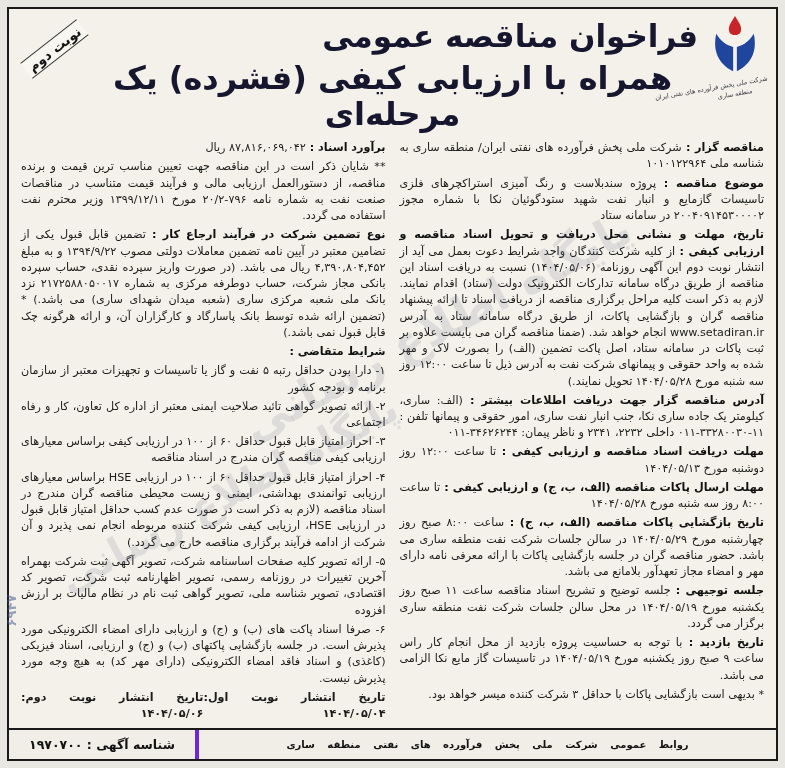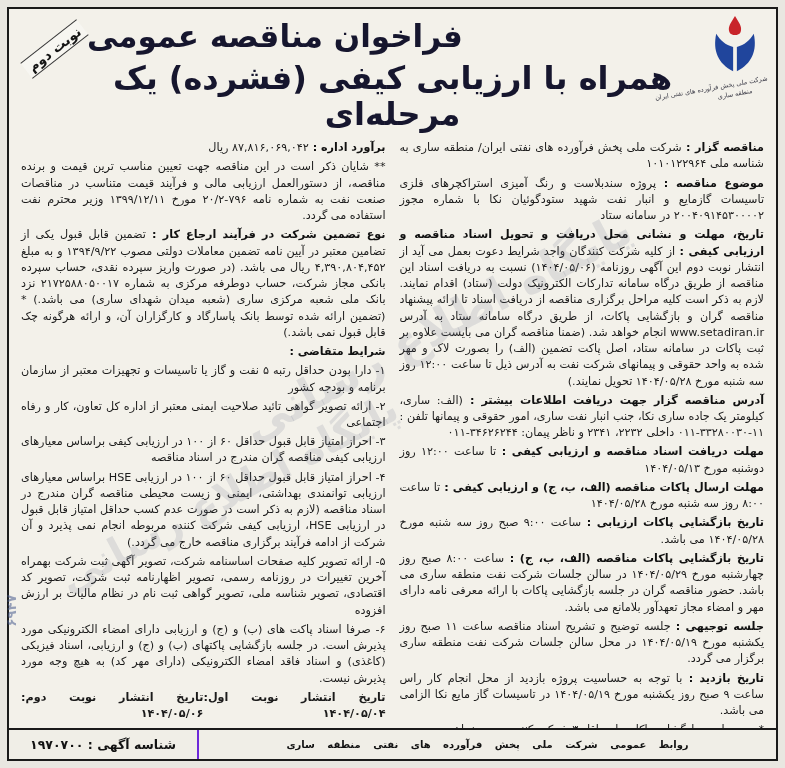--- a/index.html
+++ b/index.html
@@ -19,21 +19,21 @@
   .frame {
     position: absolute; left: 7px; top: 7px; right: 7px; bottom: 7px;
     border: 2px solid #1a1a1a;
     background: #f3f1ea;
     display: flex; flex-direction: column;
     overflow: hidden;
   }
   
   .header { position: relative; padding: 10px 78px 4px; min-height: 96px; }
   .title1 {
-    text-align: left; font-size: 31px; font-weight: 700;
+    text-align: right; font-size: 31px; font-weight: 700;
     color: #16162e; letter-spacing: -0.5px; line-height: 1.15;
   }
   .title2 {
     text-align: center; font-size: 32px; font-weight: 700;
     color: #16162e; margin-top: 5px; line-height: 1.15;
   }
   .badge {
     position: absolute; top: 30px; left: 10px;
     transform: rotate(-38deg);
     font-size: 13.5px; font-weight: 700; color: #151515;
@@ -58,21 +58,21 @@
   .col p b { font-weight: 700; color: #111; }
   .dates-row { display: flex; justify-content: space-between; margin-top: 5px; font-weight: 700; }
   .dates-row span { font-size: 11.2px; color: #1b1b1b; }
   
   .footer { border-top: 2px solid #1a1a1a; height: 31px; display: flex; align-items: stretch; background: #f0eee7; }
   .footer-publisher {
     flex: 1; display: flex; align-items: center; justify-content: center;
     font-weight: 700; font-size: 10px; color: #121212; word-spacing: 9px;
   }
   .footer-adid {
-    width: 190px; border-right: 2px solid #6d28d9;
+    width: 190px; border-right: 4px solid #6d28d9;
     display: flex; align-items: center; justify-content: center;
     font-weight: 700; font-size: 12.5px; color: #121212;
   }
   
   .wm {
     position: absolute; pointer-events: none; z-index: 4;
     font-weight: 700; color: rgba(105, 110, 135, 0.16);
     white-space: nowrap;
   }
   .wm-a { top: 300px; left: 220px; font-size: 46px; transform: rotate(-28deg); }
@@ -111,29 +111,28 @@
 
     <div class="bodyarea">
 
       <div class="col">
         <p><b>مناقصه گزار : </b><span>شرکت ملی پخش فرآورده های نفتی ایران/ منطقه ساری به شناسه ملی ۱۰۱۰۱۲۲۹۶۴</span></p>
         <p><b>موضوع مناقصه : </b><span>پروژه سندبلاست و رنگ آمیزی استراکچرهای فلزی تاسیسات گازمایع و انبار نفت شهید ستودگوئیان نکا با شماره مجوز ۲۰۰۴۰۹۱۴۵۳۰۰۰۰۲ در سامانه ستاد</span></p>
         <p><b>تاریخ، مهلت و نشانی محل دریافت و تحویل اسناد مناقصه و ارزیابی کیفی : </b><span>از کلیه شرکت کنندگان واجد شرایط دعوت بعمل می آید از انتشار نوبت دوم این آگهی روزنامه (۱۴۰۴/۰۵/۰۶) نسبت به دریافت اسناد این مناقصه از طریق درگاه سامانه تدارکات الکترونیک دولت (ستاد) اقدام نمایند. لازم به ذکر است کلیه مراحل برگزاری مناقصه از دریافت اسناد تا ارائه پیشنهاد مناقصه گران و بازگشایی پاکات، از طریق درگاه سامانه ستاد به آدرس www.setadiran.ir انجام خواهد شد. (ضمنا مناقصه گران می بایست علاوه بر ثبت پاکات در سامانه ستاد، اصل پاکت تضمین (الف) را بصورت لاک و مهر شده به واحد حقوقی و پیمانهای شرکت نفت به آدرس ذیل تا ساعت ۱۲:۰۰ روز سه شنبه مورخ ۱۴۰۴/۰۵/۲۸ تحویل نمایند.)</span></p>
         <p><b>آدرس مناقصه گزار جهت دریافت اطلاعات بیشتر : </b><span>(الف: ساری، کیلومتر یک جاده ساری نکا، جنب انبار نفت ساری، امور حقوقی و پیمانها تلفن : ۱۱-۳۳۲۸۰۰۳۰-۰۱۱ داخلی ۲۲۳۲، ۲۳۴۱ و ناظر پیمان: ۳۴۶۲۶۲۴۴-۰۱۱</span></p>
         <p><b>مهلت دریافت اسناد مناقصه و ارزیابی کیفی : </b><span>تا ساعت ۱۲:۰۰ روز دوشنبه مورخ ۱۴۰۴/۰۵/۱۳</span></p>
         <p><b>مهلت ارسال پاکات مناقصه (الف، ب، ج) و ارزیابی کیفی : </b><span>تا ساعت ۸:۰۰ روز سه شنبه مورخ ۱۴۰۴/۰۵/۲۸</span></p>
-        <p><b>تاریخ بازگشایی پاکات ارزیابی : </b><span>ساعت ۹:۰۰ صبح روز سه شنبه مورخ ۱۴۰۴/۰۵/۲۸ می باشد.</span></p>
         <p><b>تاریخ بازگشایی پاکات مناقصه (الف، ب، ج) : </b><span>ساعت ۸:۰۰ صبح روز چهارشنبه مورخ ۱۴۰۴/۰۵/۲۹ در سالن جلسات شرکت نفت منطقه ساری می باشد. حضور مناقصه گران در جلسه بازگشایی پاکات با ارائه معرفی نامه دارای مهر و امضاء مجاز تعهدآور بلامانع می باشد.</span></p>
         <p><b>جلسه توجیهی : </b><span>جلسه توضیح و تشریح اسناد مناقصه ساعت ۱۱ صبح روز یکشنبه مورخ ۱۴۰۴/۰۵/۱۹ در محل سالن جلسات شرکت نفت منطقه ساری برگزار می گردد.</span></p>
         <p><b>تاریخ بازدید : </b><span>با توجه به حساسیت پروژه بازدید از محل انجام کار راس ساعت ۹ صبح روز یکشنبه مورخ ۱۴۰۴/۰۵/۱۹ در تاسیسات گاز مایع نکا الزامی می باشد.</span></p>
         <p><b></b><span>* بدیهی است بازگشایی پاکات با حداقل ۳ شرکت کننده میسر خواهد بود.</span></p>
       </div>
 
       <div class="col">
-        <p><b>برآورد اداره : </b><span>۸۷,۸۱۶,۰۶۹,۰۴۲ ریال</span></p>
+        <p><b>برآورد اسناد : </b><span>۸۷,۸۱۶,۰۶۹,۰۴۲ ریال</span></p>
         <p><b></b><span>** شایان ذکر است در این مناقصه جهت تعیین مناسب ترین قیمت و برنده مناقصه، از دستورالعمل ارزیابی مالی و فرآیند قیمت متناسب در مناقصات صنعت نفت به شماره نامه ۷۹۶-۲۰/۲ مورخ ۱۳۹۹/۱۲/۱۱ وزیر محترم نفت استفاده می گردد.</span></p>
         <p><b>نوع تضمین شرکت در فرآیند ارجاع کار : </b><span>تضمین قابل قبول یکی از تضامین معتبر در آیین نامه تضمین معاملات دولتی مصوب ۱۳۹۴/۹/۲۲ و به مبلغ ۴,۳۹۰,۸۰۴,۴۵۲ ریال می باشد. (در صورت واریز سپرده نقدی، حساب سپرده بانکی مجاز شرکت، حساب دوطرفه مرکزی به شماره ۲۱۷۲۵۸۸۰۵۰۰۱۷ نزد بانک ملی شعبه مرکزی ساری (شعبه میدان شهدای ساری) می باشد.) *(تضمین ارائه شده توسط بانک پاسارگاد و کارگزاران آن، و ارائه هرگونه چک قابل قبول نمی باشد.)</span></p>
         <p><b>شرایط متقاضی :</b><span></span></p>
         <p><b></b><span>۱- دارا بودن حداقل رتبه ۵ نفت و گاز یا تاسیسات و تجهیزات معتبر از سازمان برنامه و بودجه کشور</span></p>
         <p><b></b><span>۲- ارائه تصویر گواهی تائید صلاحیت ایمنی معتبر از اداره کل تعاون، کار و رفاه اجتماعی</span></p>
         <p><b></b><span>۳- احراز امتیاز قابل قبول حداقل ۶۰ از ۱۰۰ در ارزیابی کیفی براساس معیارهای ارزیابی کیفی مناقصه گران مندرج در اسناد مناقصه</span></p>
         <p><b></b><span>۴- احراز امتیاز قابل قبول حداقل ۶۰ از ۱۰۰ در ارزیابی HSE براساس معیارهای ارزیابی توانمندی بهداشتی، ایمنی و زیست محیطی مناقصه گران مندرج در اسناد مناقصه (لازم به ذکر است در صورت عدم کسب حداقل امتیاز قابل قبول در ارزیابی HSE، ارزیابی کیفی شرکت کننده مربوطه انجام نمی پذیرد و آن شرکت از ادامه فرآیند برگزاری مناقصه خارج می گردد.)</span></p>
         <p><b></b><span>۵- ارائه تصویر کلیه صفحات اساسنامه شرکت، تصویر آگهی ثبت شرکت بهمراه آخرین تغییرات در روزنامه رسمی، تصویر اظهارنامه ثبت شرکت، تصویر کد اقتصادی، تصویر شناسه ملی، تصویر گواهی ثبت نام در نظام مالیات بر ارزش افزوده</span></p>
         <p><b></b><span>۶- صرفا اسناد پاکت های (ب) و (ج) و ارزیابی دارای امضاء الکترونیکی مورد پذیرش است. در جلسه بازگشایی پاکتهای (ب) و (ج) و ارزیابی، اسناد فیزیکی (کاغذی) و اسناد فاقد امضاء الکترونیکی (دارای مهر کد) به هیچ وجه مورد پذیرش نیست.</span></p>
         <p class="dates-row">

